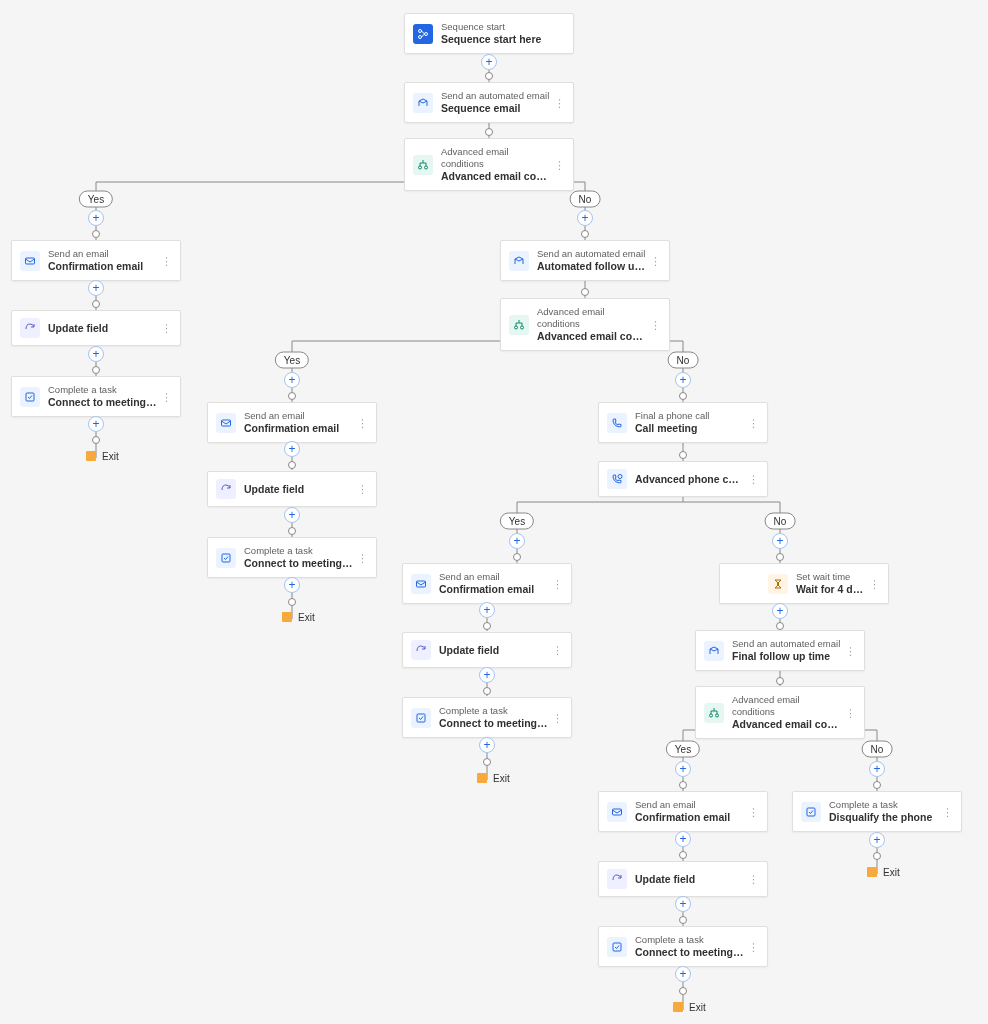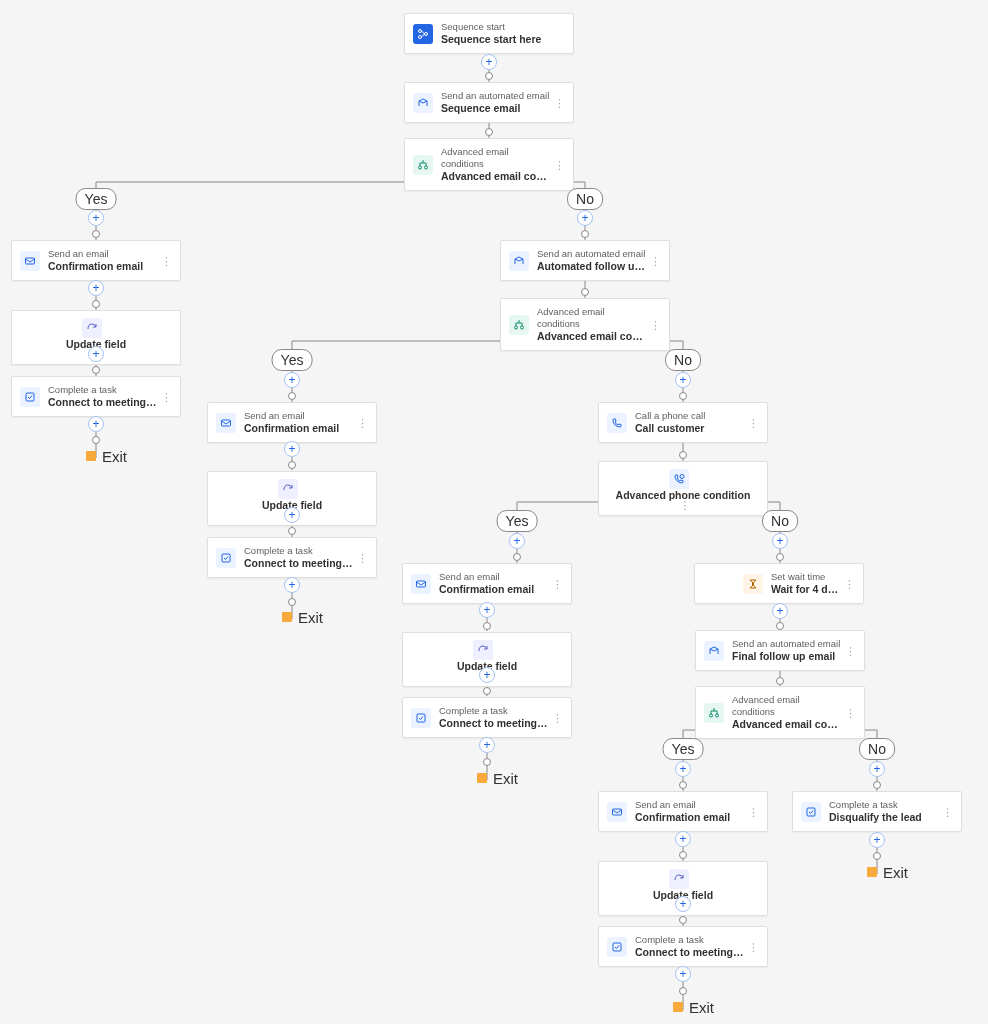--- a/index.html
+++ b/index.html
@@ -12,21 +12,21 @@
     min-height: 36px;
     background: #fff;
     border: 1px solid #e1dfdd;
     border-radius: 2px;
     box-shadow: 0 1px 2px rgba(0,0,0,0.05);
     display: flex;
     align-items: center;
     padding: 7px 8px;
     box-sizing: border-box;
   }
-  .card.single { min-height: 30px; flex-direction: column; }
+  .card.single { min-height: 30px; }
   .card .texts { flex: 1 1 auto; min-width: 0; }
   .card .sub { font-size: 9.5px; color: #605e5c; line-height: 12px; }
   .card .title { font-size: 10.5px; color: #323130; font-weight: 600; line-height: 13px; white-space: nowrap; overflow: hidden; text-overflow: ellipsis; }
   .card .menu { color: #a19f9d; font-size: 11px; line-height: 6px; letter-spacing: 0; padding-left: 4px; }
 
   .icon {
     width: 20px; height: 20px; border-radius: 3px;
     display: flex; align-items: center; justify-content: center;
     margin-right: 8px; flex: 0 0 20px;
     font-size: 12px;
@@ -64,30 +64,30 @@
     box-sizing: border-box;
   }
 
   .pill {
     position: absolute;
     min-width: 26px;
     padding: 2px 8px;
     border: 1px solid #8a8886;
     border-radius: 10px;
     background: #fff;
-    font-size: 14px;
+    font-size: 10px;
     color: #323130;
     transform: translate(-50%, -50%);
     text-align: center;
     box-sizing: border-box;
   }
 
   .exit-marker { position: absolute; transform: translate(-50%, -50%); display: flex; align-items: center; gap: 6px; }
   .exit-marker .sq { width: 10px; height: 10px; background: #f7a93b; border-radius: 1px; }
-  .exit-label { position: absolute; font-size: 15px; color: #323130; transform: translateY(-50%); }
+  .exit-label { position: absolute; font-size: 10px; color: #323130; transform: translateY(-50%); }
 </style>
 </head>
 <body>
 
 <div id="canvas">
   <svg class="lines" viewBox="0 0 988 1024">
     <g stroke="#8a8886" stroke-width="1" fill="none">
 
       <line x1="489" y1="49" x2="489" y2="82"></line>
       <line x1="489" y1="113" x2="489" y2="138"></line>
@@ -364,22 +364,22 @@
     </div>
   <div class="exit-label" style="left:298px; top:617px;">Exit</div>
 
   <div class="card" style="left:598px; top:402px;">
     <div class="icon phone">
       <svg width="12" height="12" viewBox="0 0 12 12">
           <path d="M3 2 Q2 2 2 3 Q2 9 9 10 Q10 10 10 9 L10 7.5 L7.5 7 L7 8 Q5 7.5 4 5 L5 4.5 L4.5 2 Z" fill="none" stroke="#2266e3" stroke-width="1"></path>
         </svg>
     </div>
     <div class="texts">
-      <div class="sub">Call a phone call</div>
-      <div class="title">Call customer</div>
+      <div class="sub">Final a phone call</div>
+      <div class="title">Call meeting</div>
     </div>
     <div class="menu">⋮</div>
   </div>
   <div class="ring" style="left:683px; top:455px;"></div>
 
   <div class="card single" style="left:598px; top:461px;">
     <div class="icon phonecond">
       <svg width="12" height="12" viewBox="0 0 12 12">
           <g stroke="#2266e3" stroke-width="1" fill="none">
             <path d="M3 2 Q2 2 2 3 Q2 9 9 10 Q10 10 10 9 L10 7.5 L7.5 7 L7 8 Q5 7.5 4 5 L5 4.5 L4.5 2 Z"></path>
@@ -451,21 +451,21 @@
     </div>
     <div class="menu">⋮</div>
   </div>
   <div class="plus" style="left:487px; top:745px;">+</div>
   <div class="ring" style="left:487px; top:762px;"></div>
   <div class="exit-marker" style="left:482px; top:778px;">
       <div class="sq"></div>
     </div>
   <div class="exit-label" style="left:493px; top:778px;">Exit</div>
 
-  <div class="card" style="left:694px; top:563px;padding-left:48px;">
+  <div class="card" style="left:719px; top:563px;padding-left:48px;">
     <div class="icon wait">
       <svg width="12" height="12" viewBox="0 0 12 12">
           <g stroke="#b36a00" stroke-width="1" fill="none">
             <path d="M3 2 H9 L5 6 L9 10 H3 L7 6 Z"></path>
           </g>
         </svg>
     </div>
     <div class="texts">
       <div class="sub">Set wait time</div>
       <div class="title">Wait for 4 days</div>
@@ -480,21 +480,21 @@
       <svg width="12" height="12" viewBox="0 0 12 12">
           <g stroke="#2266e3" stroke-width="1" fill="none">
             <path d="M2 4 L6 2 L10 4 L6 6 Z"></path>
             <line x1="2" y1="4" x2="2" y2="9"></line>
             <line x1="10" y1="4" x2="10" y2="9"></line>
           </g>
         </svg>
     </div>
     <div class="texts">
       <div class="sub">Send an automated email</div>
-      <div class="title">Final follow up email</div>
+      <div class="title">Final follow up time</div>
     </div>
     <div class="menu">⋮</div>
   </div>
   <div class="ring" style="left:780px; top:681px;"></div>
 
   <div class="card" style="left:695px; top:686px;">
     <div class="icon conditions">
       <svg width="12" height="12" viewBox="0 0 12 12">
           <g stroke="#0e8a6c" stroke-width="1" fill="none">
             <line x1="6" y1="1" x2="6" y2="4"></line>
@@ -582,21 +582,21 @@
     <div class="icon task">
       <svg width="12" height="12" viewBox="0 0 12 12">
           <g stroke="#2266e3" stroke-width="1" fill="none">
             <rect x="2" y="2" width="8" height="8" rx="1"></rect>
             <polyline points="4,6 5.5,7.5 8,4.5"></polyline>
           </g>
         </svg>
     </div>
     <div class="texts">
       <div class="sub">Complete a task</div>
-      <div class="title">Disqualify the lead</div>
+      <div class="title">Disqualify the phone</div>
     </div>
     <div class="menu">⋮</div>
   </div>
   <div class="plus" style="left:877px; top:840px;">+</div>
   <div class="ring" style="left:877px; top:856px;"></div>
   <div class="exit-marker" style="left:872px; top:872px;">
       <div class="sq"></div>
     </div>
   <div class="exit-label" style="left:883px; top:872px;">Exit</div>
 

